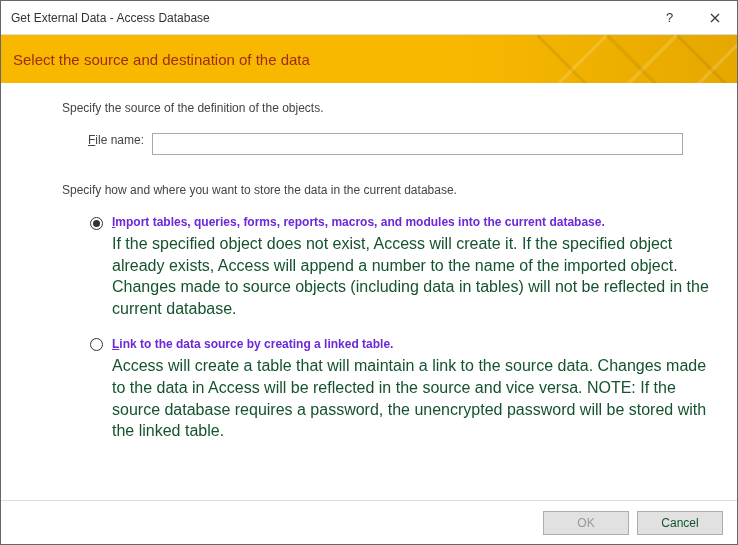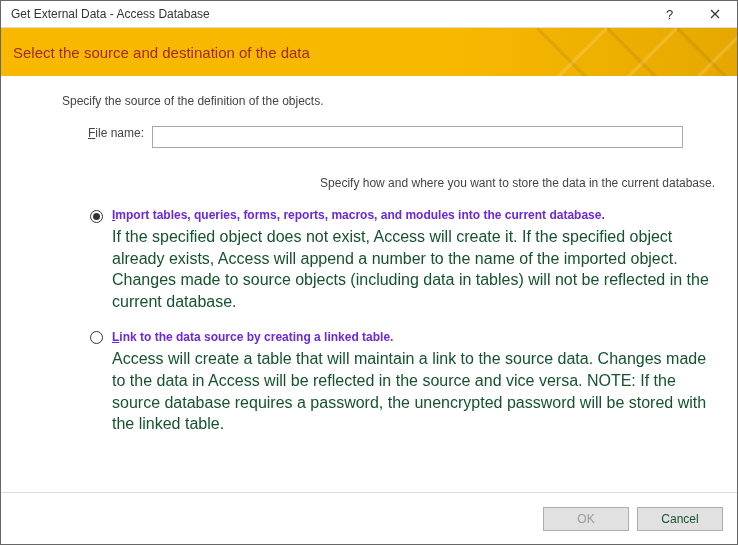--- a/index.html
+++ b/index.html
@@ -10,21 +10,21 @@
     color: #444;
     background: #fff;
   }
   .window {
     width: 738px; height: 545px;
     border: 1px solid #666;
     display: flex; flex-direction: column;
     background: #fff;
   }
   .titlebar {
-    height: 27px;
+    height: 34px;
     display: flex; align-items: center;
     padding: 0 0 0 10px;
     background: #fff;
     border-bottom: 1px solid #ddd;
     gap: 12px;
   }
   .titlebar-title {
     flex: 1;
     font-size: 12px;
     color: #333;
@@ -93,21 +93,20 @@
   .browse-btn {
     width: 86px; height: 24px;
     border: 1px solid #adadad;
     background: #e1e1e1;
     font-size: 12px;
     color: #333;
   }
   .store-text {
     font-size: 12px;
     margin-bottom: 18px;
-    text-align: right;
   }
   .option {
     display: flex;
     margin: 0 0 18px 28px;
   }
   .radio-wrap {
     width: 22px;
     padding-top: 1px;
   }
   .radio {
@@ -131,21 +130,21 @@
     margin-bottom: 4px;
   }
   .option-title .ul { text-decoration: underline; }
   .option-desc {
     font-size: 16px;
     color: #14532d;
     line-height: 1.35;
     max-width: 620px;
   }
   .footer {
-    height: 52px;
+    height: 44px;
     border-top: 1px solid #ddd;
     display: flex; align-items: center; justify-content: flex-end;
     padding-right: 14px;
     gap: 8px;
   }
   .footer-btn {
     width: 86px; height: 24px;
     border: 1px solid #adadad;
     background: #e1e1e1;
     font-size: 12px;

